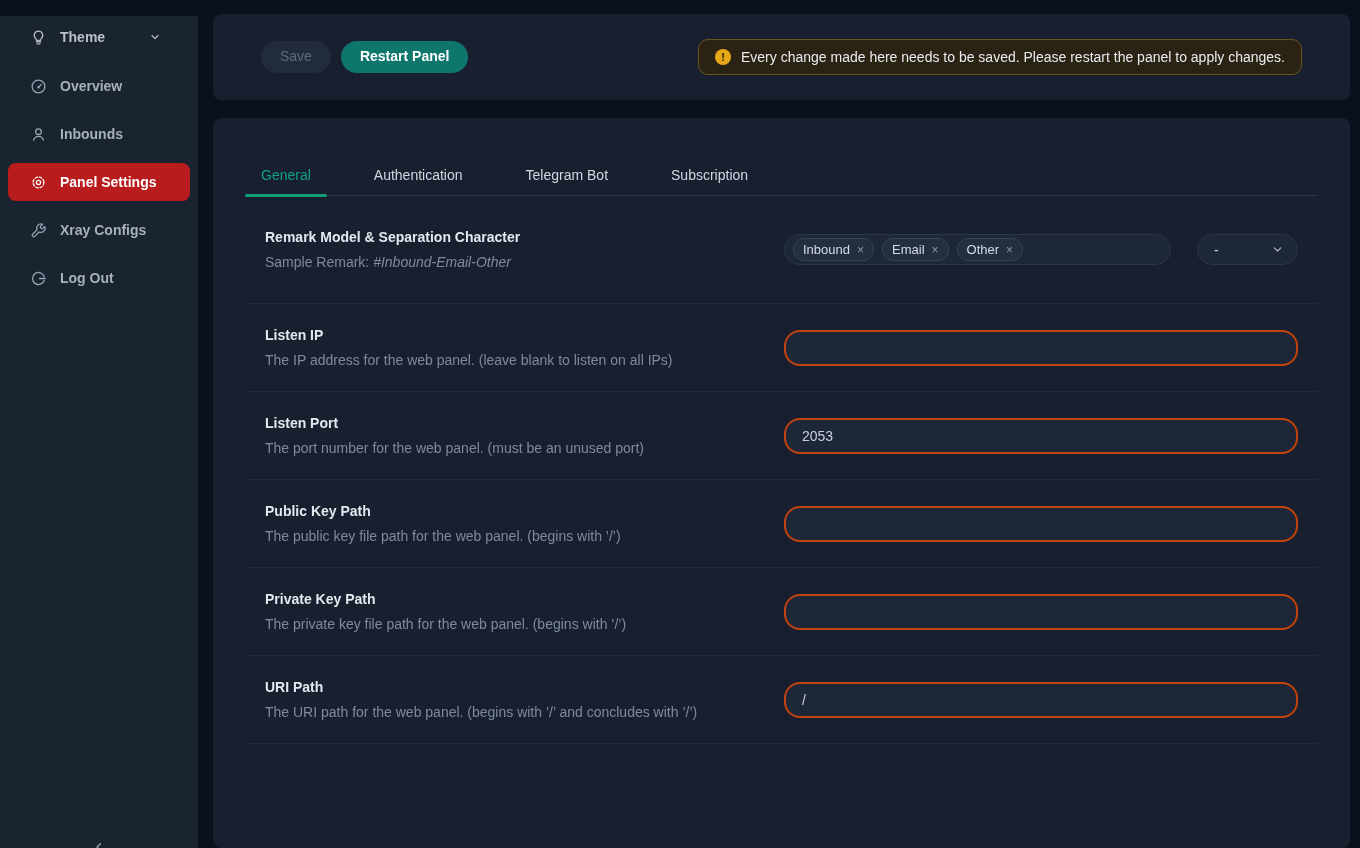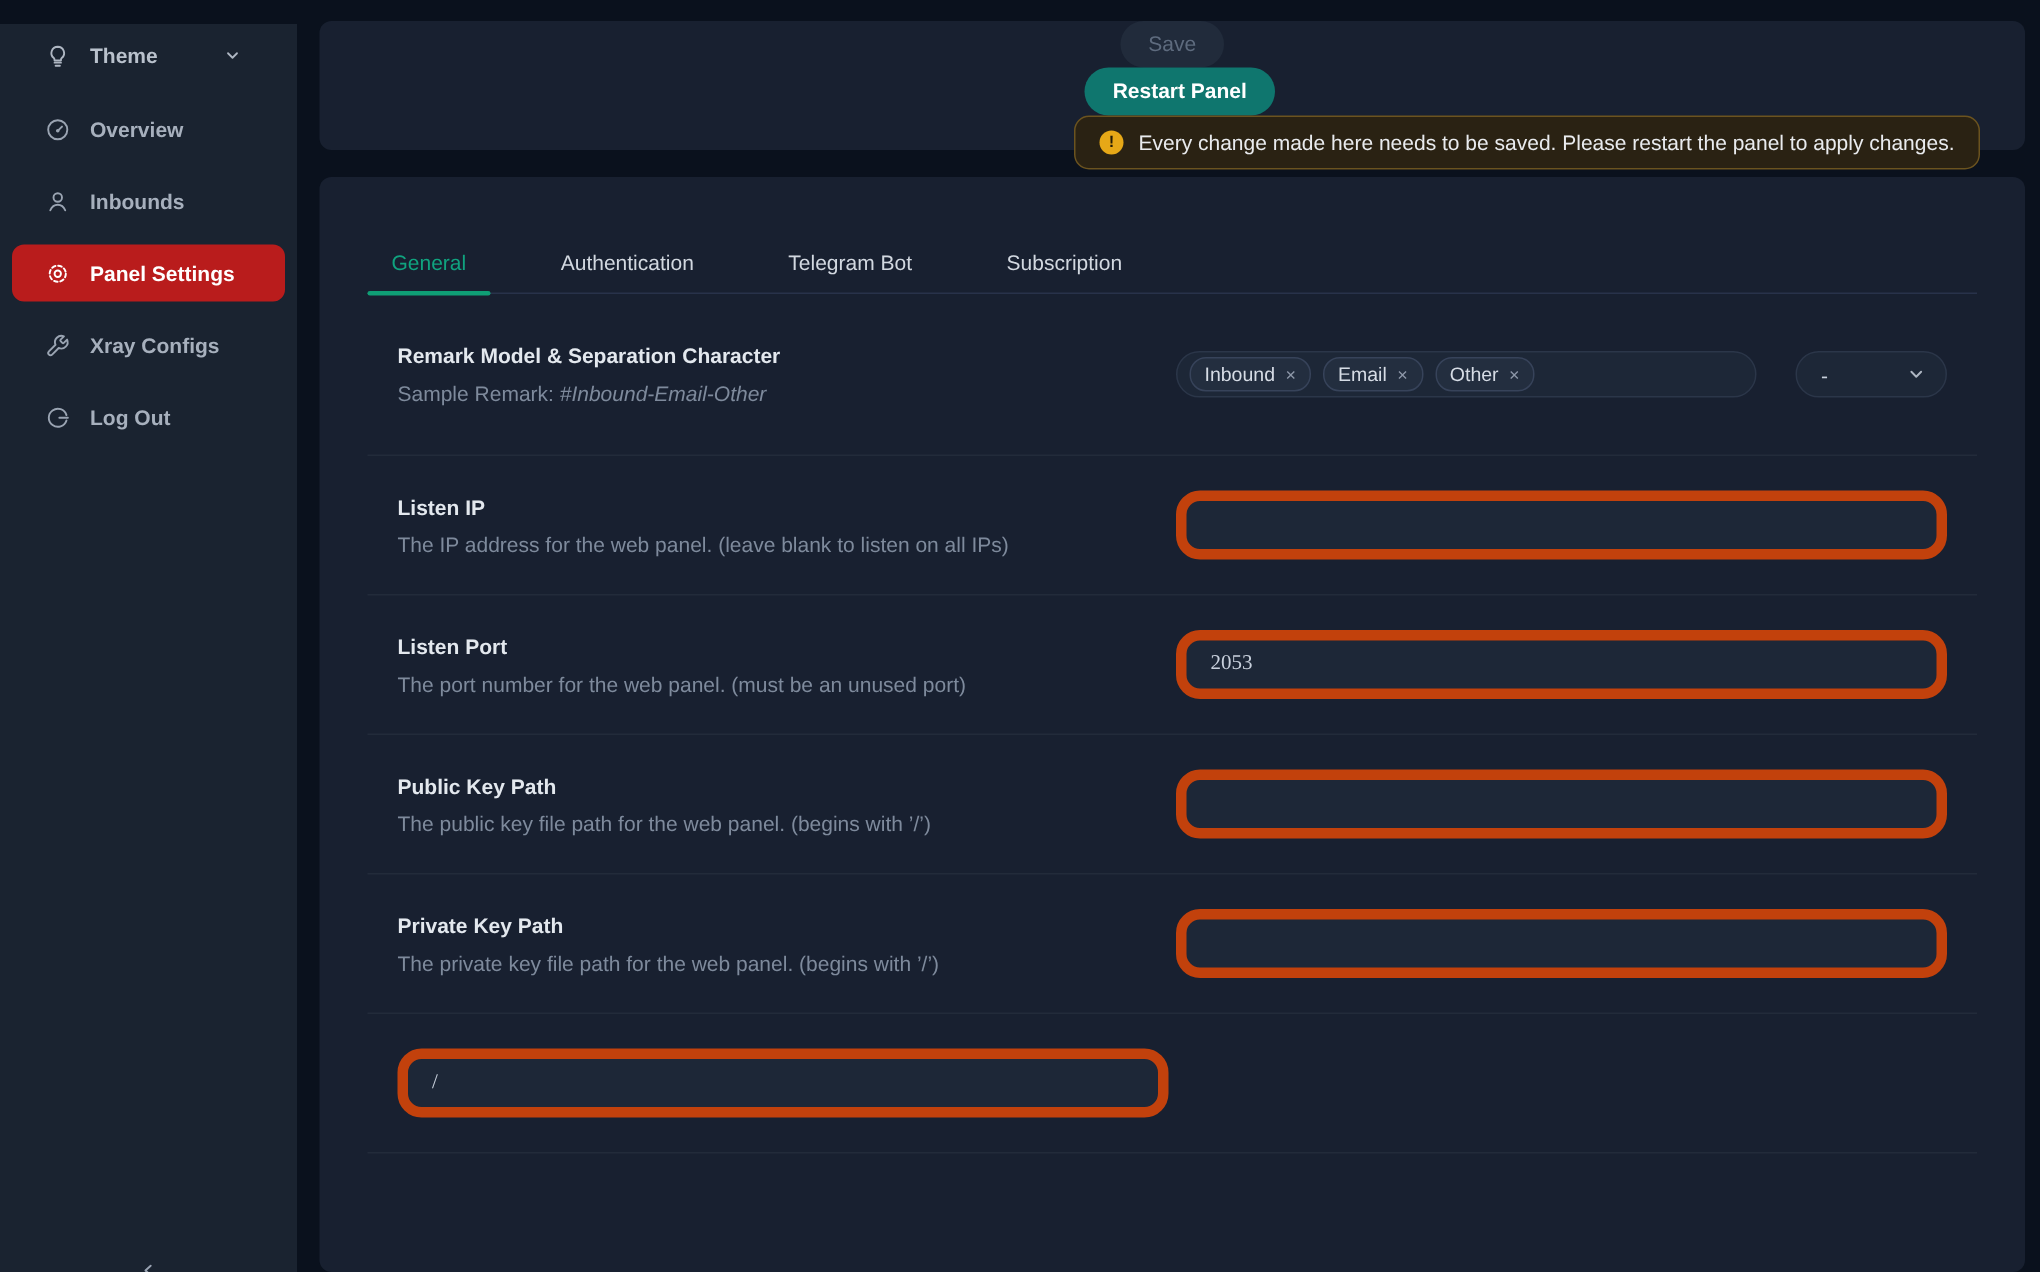--- a/index.html
+++ b/index.html
@@ -31,21 +31,21 @@
   .nav-item.active { background:#b91c1c; color:#ffffff; }
   .nav-item.active .icn { color:#ffffff; }
   .collapse-btn {
     position:absolute; bottom:2px; left:0; width:100%; height:30px;
     display:flex; align-items:center; justify-content:center; color:#99a3b2; cursor:pointer;
   }
   
   .main { margin-left:198px; padding:14px 10px 0 15px; }
   .card { background:#182030; border-radius:8px; }
   .topbar {
-    height:86px; display:flex; align-items:center; padding:0 30px; margin-bottom:18px;flex-direction:column;
+    height:86px; display:flex; align-items:center; padding:0 48px; margin-bottom:18px;
   }
   .btn {
     border:none; font-family:inherit; font-size:14px; border-radius:17px;
     padding:8px 19px; cursor:pointer; line-height:1.1;
   }
   .btn-save { background:#212b3b; color:#5e6b7e; }
   .btn-restart { background:#0f766e; color:#ffffff; margin-left:10px;font-weight:bold; }
   .alert {
     margin-left:auto; display:flex; align-items:center; gap:10px;
     background:#2a2213; border:1px solid #6b531f; border-radius:10px;
@@ -72,23 +72,23 @@
   .form-row {
     display:flex; align-items:center; justify-content:space-between;
     border-bottom:1px solid #222b3a; padding:23px 20px;
   }
   .form-row.tall { padding:33px 20px; }
   .row-label { font-size:14px; font-weight:700; color:#e3e8ee; }
   .row-desc  { font-size:14px; color:#7e8a9c; margin-top:9px; }
   .row-desc em { font-style:italic; }
   .row-control { width:514px; flex-shrink:0; }
   .text-input {
-    width:100%; height:31px; background:#1d2737; border:7px solid #c2410c;
+    width:100%; height:31px; background:#1d2737; border:2px solid #c2410c;
     border-radius:16px; color:#c8d0dc; padding:16px 16px; font-size:14px;
-    font-family:Liberation Serif, serif; outline:none;
+    font-family:Liberation Sans, sans-serif; outline:none;
   }
   .remark-control { display:flex; gap:26px; align-items:center; }
   .tag-box {
     flex:1; height:31px; background:#1d2737; border:1px solid #2b3649;
     border-radius:16px; display:flex; align-items:center; gap:8px; padding:0 8px;
     cursor:text;
   }
   .tag {
     background:#232e3f; border:1px solid #37435a; border-radius:11px; height:23px;
     padding:0 9px; font-size:13px; color:#d6dce5; display:flex; align-items:center; gap:7px;
@@ -264,19 +264,23 @@
       <div class="row-text">
         <div class="row-label">Private Key Path</div>
         <div class="row-desc">The private key file path for the web panel. (begins with ’/’)</div>
       </div>
       <div class="row-control">
         <input class="text-input" type="text" value="" style="">
       </div>
     </div>
 
     <div class="form-row">
+      <div class="row-text">
+        <div class="row-label">URI Path</div>
+        <div class="row-desc">The URI path for the web panel. (begins with ’/’ and concludes with ’/’)</div>
+      </div>
       <div class="row-control">
         <input class="text-input" type="text" value="/" style="">
       </div>
     </div>
 
   </div>
 </div>
 
 </body></html>

